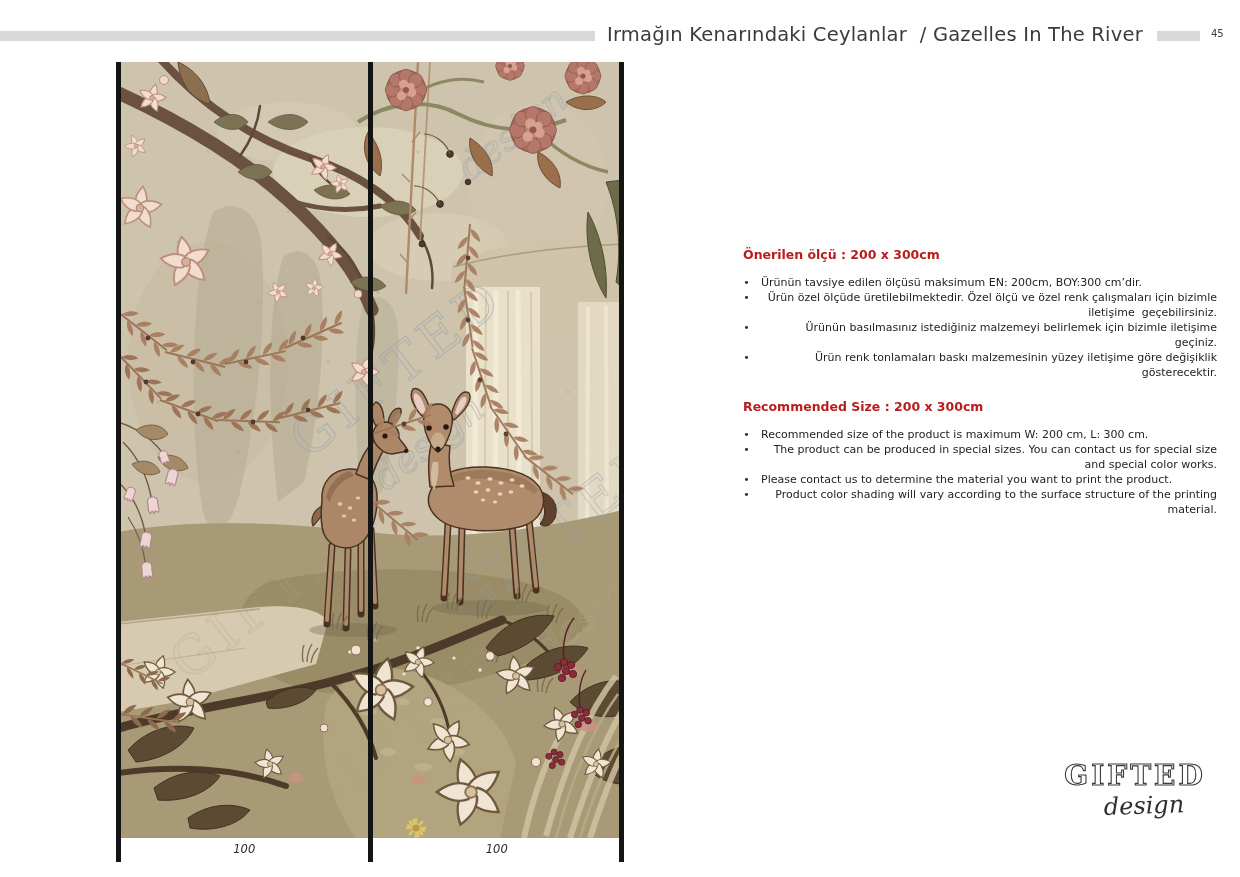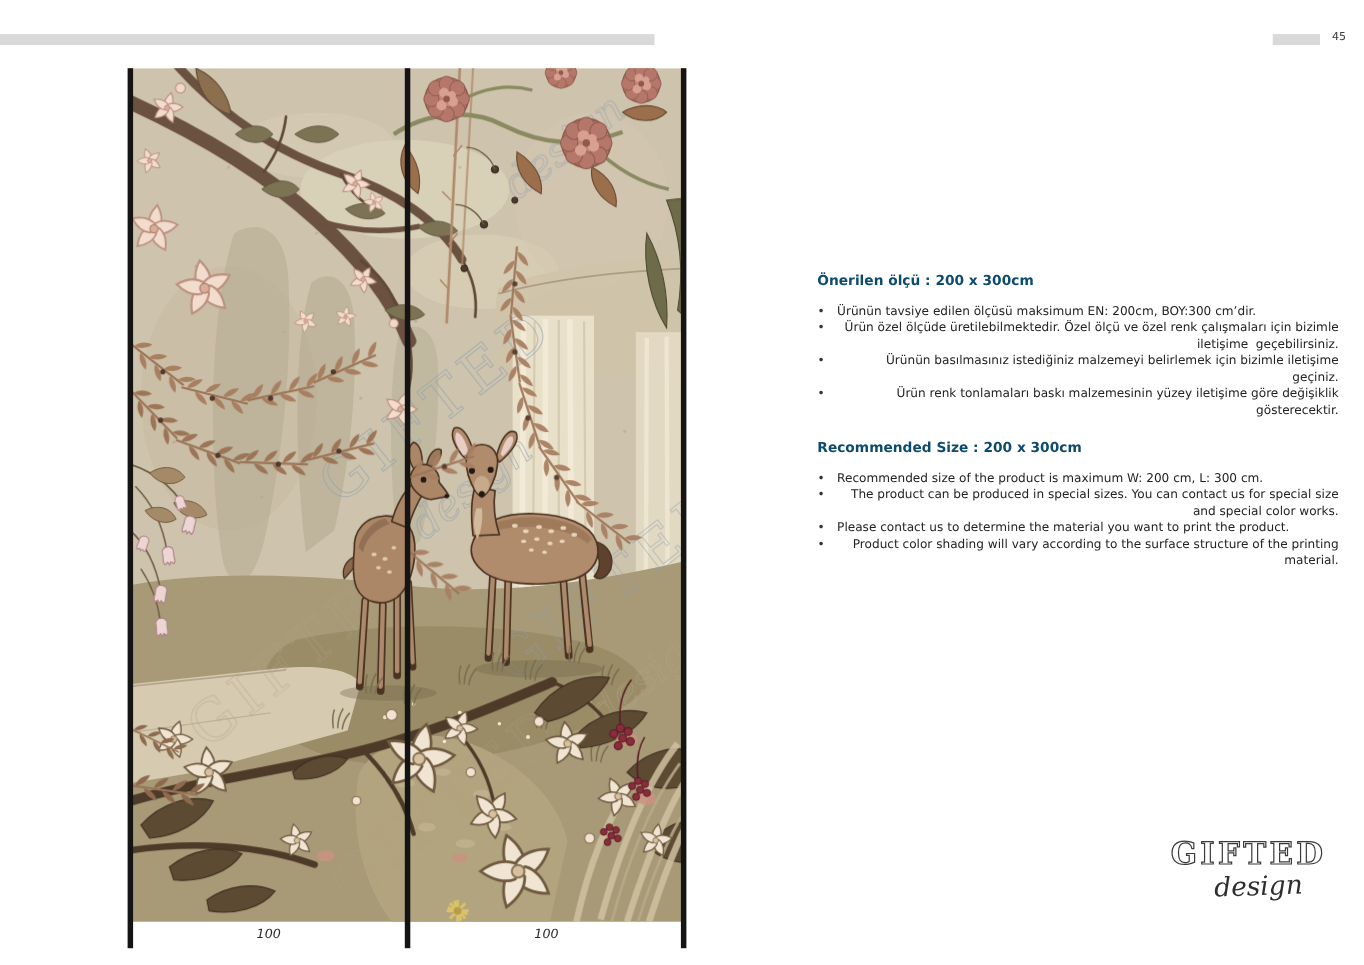--- a/index.html
+++ b/index.html
@@ -17,21 +17,21 @@
   
   .figure{position:absolute;left:118px;top:62px;width:505px;height:776px;}
   .figure svg{display:block;width:505px;height:776px;}
   .vbar{position:absolute;top:0;width:5px;height:800px;background:#141414;}
   .vbar.b-left{left:-2px;} .vbar.b-mid{left:250px;} .vbar.b-right{left:501px;}
   .dim-labels{position:absolute;left:0;top:780px;width:100%;display:flex;font-style:italic;}
   .dim-labels span{flex:1;text-align:center;font-size:11.5px;color:#2b2b2b;}
 
   
   .info{position:absolute;left:743px;top:247px;width:474px;}
-  .info h3{margin:0 0 13px 0;font-size:12.5px;font-weight:bold;color:#0c4a6e;}
+  .info h3{margin:0 0 13px 0;font-size:12.5px;font-weight:bold;color:#b91c1c;}
   .info ul{list-style:none;margin:0 0 19px 0;padding:0;}
   .info li{display:flex;gap:11px;font-size:11px;line-height:15px;color:#232323;}
   .info li .dot{width:7px;flex:0 0 7px;text-align:center;color:#333;}
   .info li .btxt{white-space:pre-wrap;text-align:right;}
 
   
   .logo{position:absolute;left:1061px;top:760px;width:148px;text-align:center;}
   .logo-word{font-family:"DejaVu Serif","Liberation Serif",serif;font-weight:600;
              font-size:28px;letter-spacing:3px;color:transparent;
              -webkit-text-stroke:1.1px #3b3b3b;line-height:32px;}
@@ -52,20 +52,21 @@
   .legI{stroke:#ad8a6b;stroke-width:4;stroke-linecap:round;fill:none;}
   .wm{fill:none;stroke-width:1.1;font-family:"DejaVu Serif",serif;letter-spacing:7px;font-size:52px;}
   .wms{fill:none;stroke-width:1;font-family:"DejaVu Serif",serif;font-style:italic;font-size:38px;}
 </style>
 </head>
 <body>
 
 <div class="page">
 
   <div class="hbar hbar-left"></div>
+  <div class="htitle">Irmağın Kenarındaki Ceylanlar  / Gazelles In The River</div>
   <div class="hbar hbar-right"></div>
   <div class="pagenum">45</div>
 
   <div class="figure">
     <svg viewBox="0 0 505 776" preserveAspectRatio="none" aria-hidden="true">
       <defs>
         <path id="tleaf" d="M0,0 C4,-3.5 11,-4 16,-1 C11,2.5 4,3 0,0 Z"></path>
         <g id="frond">
           <path d="M0,0 L62,0" stroke="#9c7557" stroke-width="2" fill="none"></path>
           <use href="#tleaf" transform="translate(5,-1) rotate(-38)"></use>

